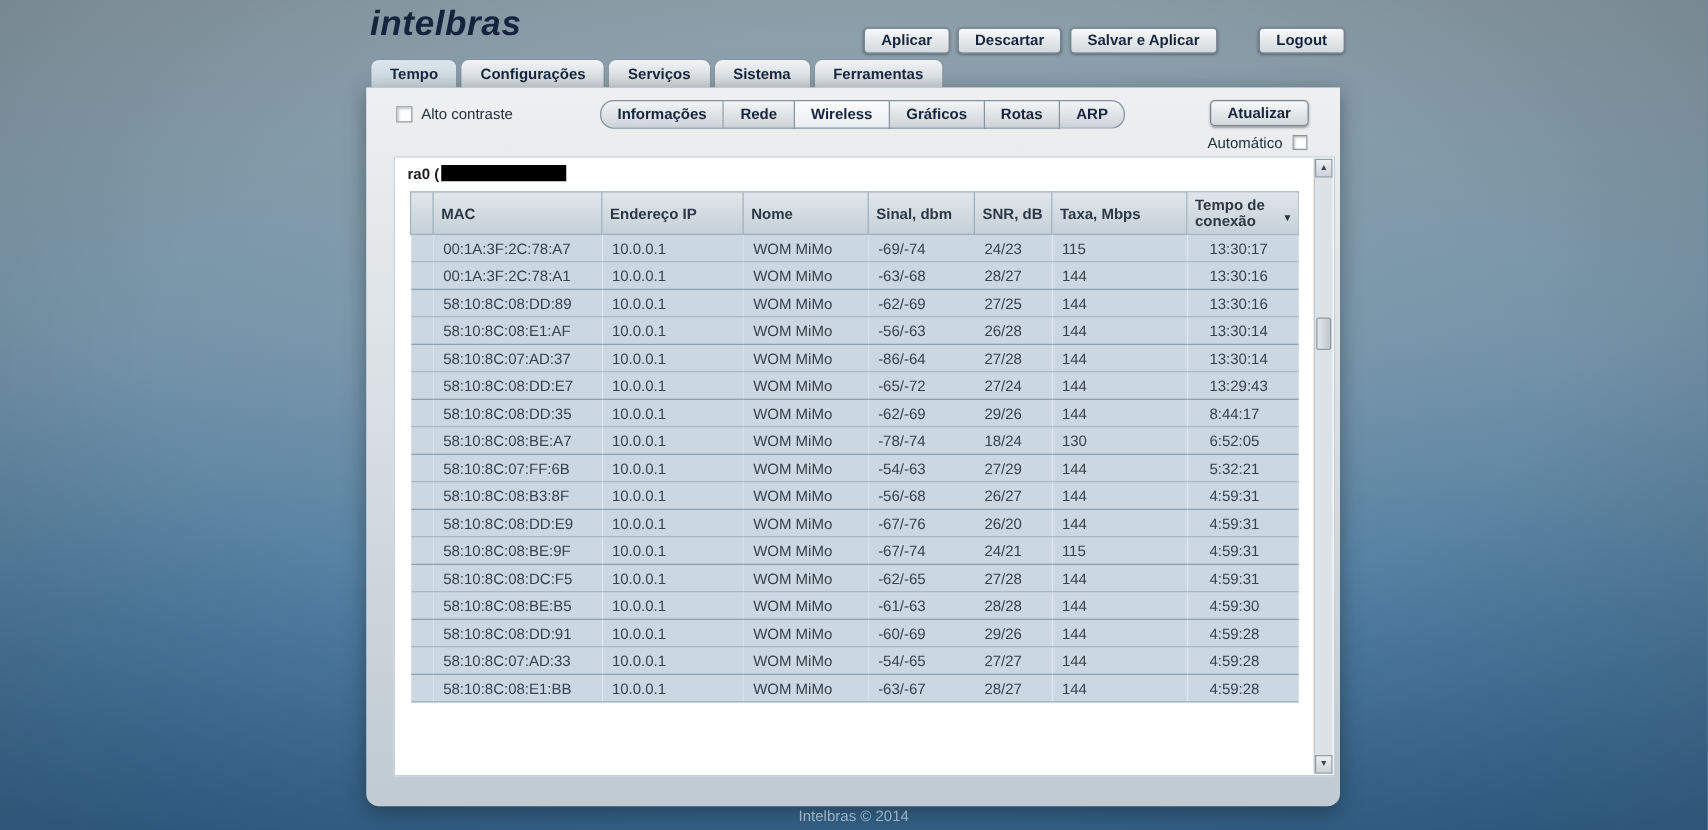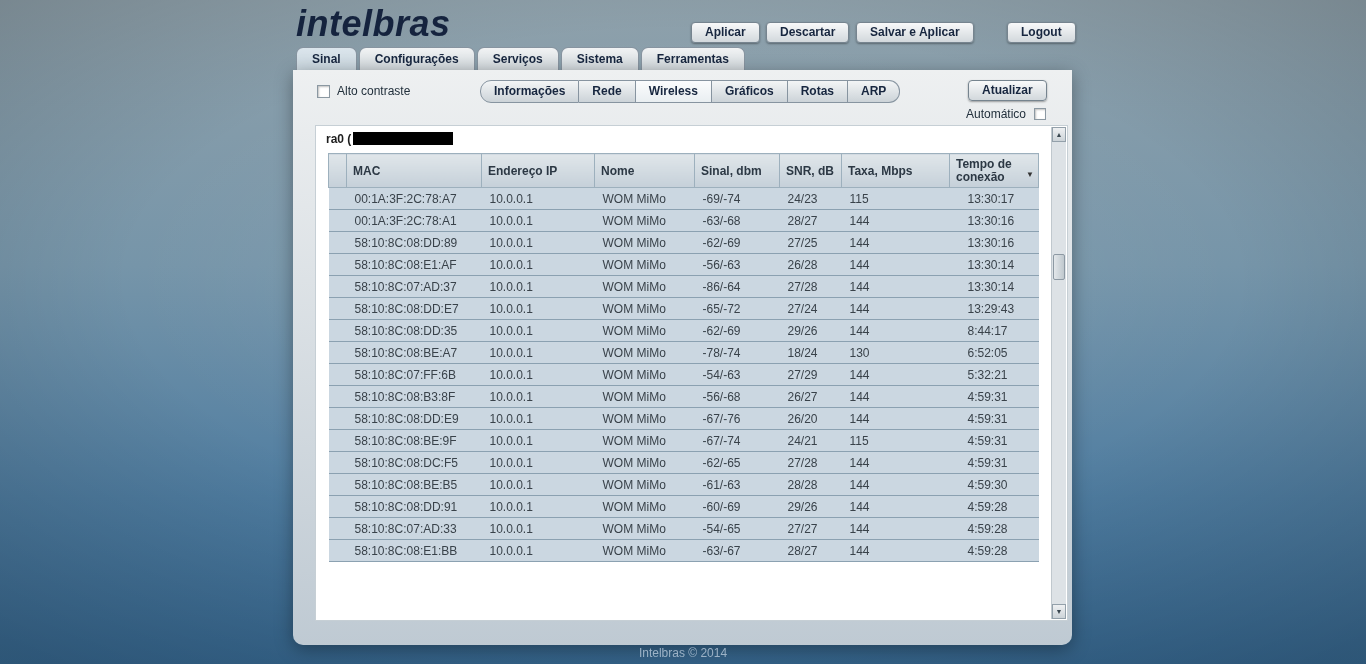--- a/index.html
+++ b/index.html
@@ -3,21 +3,21 @@
 <meta charset="utf-8">
 <style>
   * { margin:0; padding:0; box-sizing:border-box; }
   body { font-family:"Liberation Sans", sans-serif; background:#5a7a92; }
   .stage { position:relative; width:1366px; height:664px; overflow:hidden;
     background:linear-gradient(180deg,#8fa1ab 0%, #7695a9 40%, #4f7da1 75%, #3a6e99 100%); }
   .vignette { position:absolute; inset:0;
     background:radial-gradient(ellipse 78% 72% at 50% 42%, rgba(255,255,255,0.10) 0%, rgba(0,0,0,0) 52%, rgba(0,0,0,0.22) 100%);
     pointer-events:none; }
 
-  .logo { position:absolute; left:296px; top:3px; font-size:36px; font-weight:bold; font-style:italic;
+  .logo { position:absolute; left:296px; top:3px; font-size:28px; font-weight:bold; font-style:italic;
     color:#15233e; letter-spacing:0.5px; }
 
   .btn { position:absolute; height:21px; line-height:19px; padding:0 13px; font-size:12px; font-weight:bold;
     color:#17263f; background:linear-gradient(#f8f9fa,#d2d8dc); border:1px solid #76848f; border-radius:4px;
     box-shadow:0 1px 2px rgba(0,0,0,0.35); text-align:center; cursor:pointer; white-space:nowrap; }
 
   .tabs { position:absolute; left:296px; top:47px; display:flex; gap:2px; height:23px; }
   .tab { padding:0 15px; line-height:23px; font-size:12px; font-weight:bold; color:#17263f;
     background:linear-gradient(#f1f3f4,#cfd6da); border:1px solid #8794a0; border-bottom:none;
     border-radius:7px 7px 0 0; cursor:pointer; }
@@ -79,21 +79,21 @@
   <div class="vignette"></div>
 
   <div class="logo">intelbras</div>
 
   <div class="btn" style="left:691px; top:22px;">Aplicar</div>
   <div class="btn" style="left:766px; top:22px;">Descartar</div>
   <div class="btn" style="left:856px; top:22px;">Salvar e Aplicar</div>
   <div class="btn" style="left:1007px; top:22px;">Logout</div>
 
   <div class="tabs">
-    <div class="tab active">Sinal</div>
+    <div class="tab active">Tempo</div>
     <div class="tab">Configurações</div>
     <div class="tab">Serviços</div>
     <div class="tab">Sistema</div>
     <div class="tab">Ferramentas</div>
   </div>
 
   <div class="panel">
 
     <div class="contrast-row">
       <span class="check"></span>

